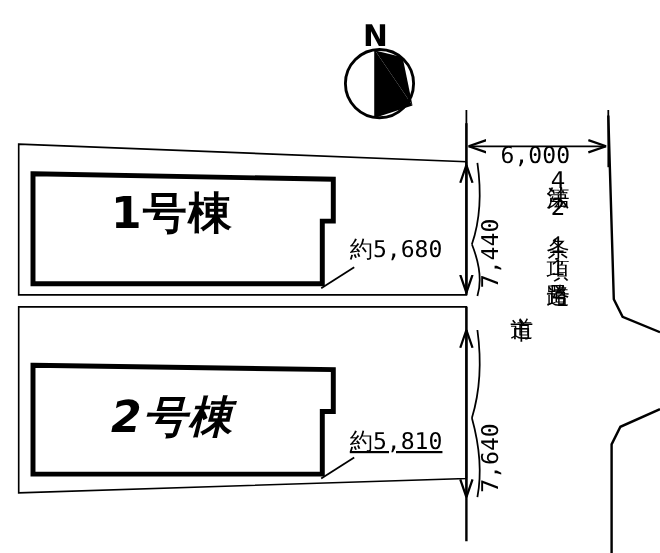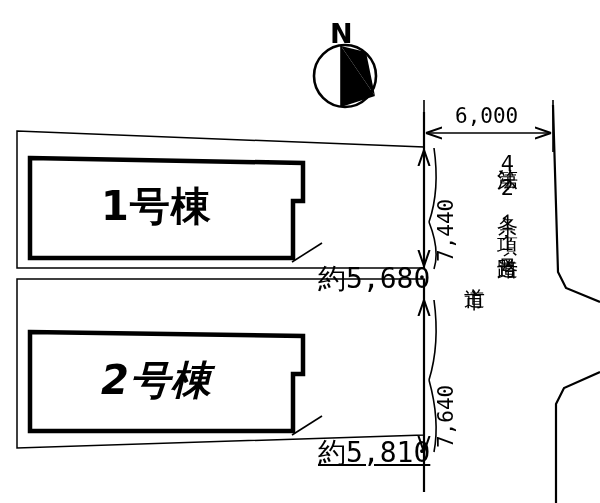--- a/index.html
+++ b/index.html
@@ -38,25 +38,25 @@
     font-family: "DejaVu Sans", sans-serif;
     font-weight: bold;
     font-size: 40px;
     letter-spacing: 1px;
   }
   
   .dim {
     font-family: "DejaVu Sans Mono", "Liberation Mono", monospace;
     font-size: 21px;
     letter-spacing: 0px;
+    margin-top: 25px;
   }
   .dim-approx {
     font-family: "DejaVu Sans Mono", "Liberation Mono", monospace;
-    font-size: 28px;
-    margin-top: 48px;
+    font-size: 21px;
   }
   .dim-vert {
     font-family: "DejaVu Sans Mono", "Liberation Mono", monospace;
     font-size: 21px;
     transform: rotate(-90deg);
     transform-origin: left top;
   }
   
   .vtext {
     font-family: "DejaVu Sans", sans-serif;
@@ -164,21 +164,21 @@
       <line x1="292" y1="262" x2="322" y2="243"></line>
     </g>
 
     <g stroke="#000000" fill="none" stroke-width="1.6">
       <line x1="292" y1="435" x2="322" y2="416"></line>
     </g>
   </svg>
 
   <div class="lbl north-letter" style="left:330px; top:20px;">N</div>
 
-  <div class="lbl bldg-label" style="left:101px; top:186px;">1号棟</div>
+  <div class="lbl bldg-label" style="left:101px; top:174px;">1号棟</div>
 
   <div class="lbl bldg-label" style="left:101px; top:360px;font-style:italic;">2号棟</div>
 
   <div class="lbl dim-approx" style="left:318px; top:217px;">約5,680</div>
 
   <div class="lbl dim-approx" style="left:318px; top:391px;text-decoration:underline;">約5,810</div>
 
   <div class="lbl dim" style="left:455px; top:106px;">6,000</div>
 
   <div class="lbl dim-vert" style="left:436px; top:262px;">7,440</div>

